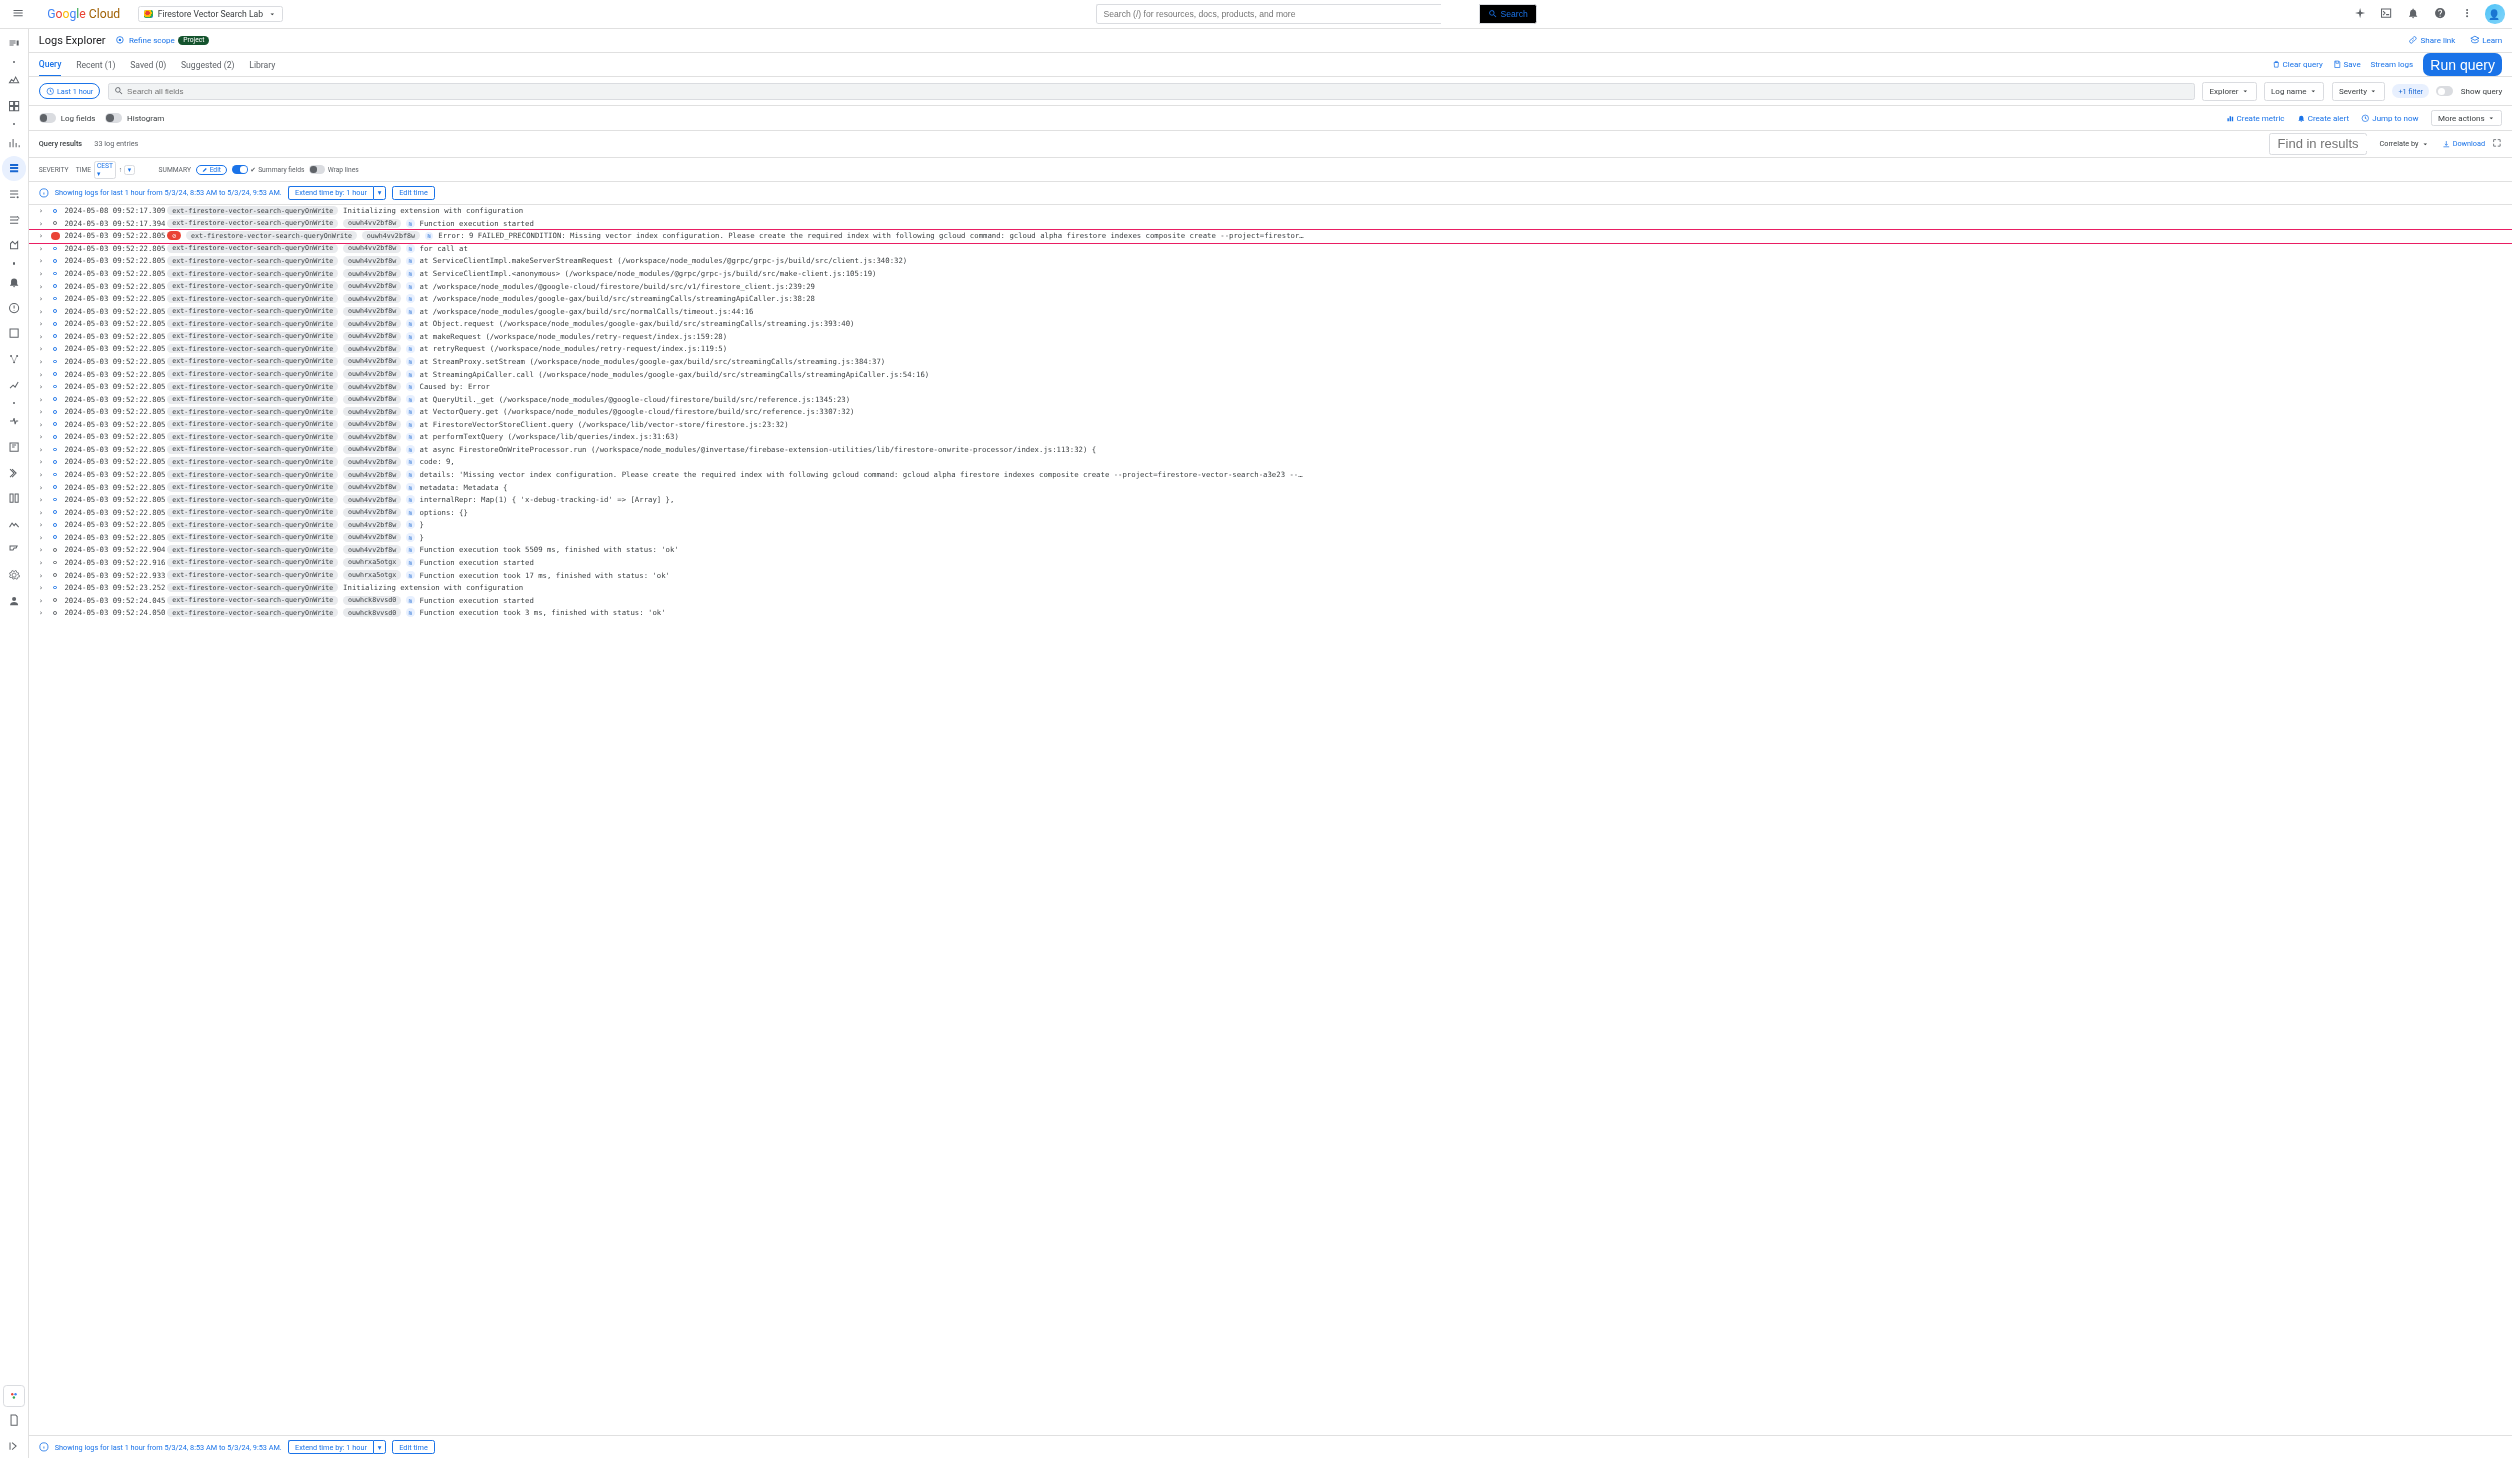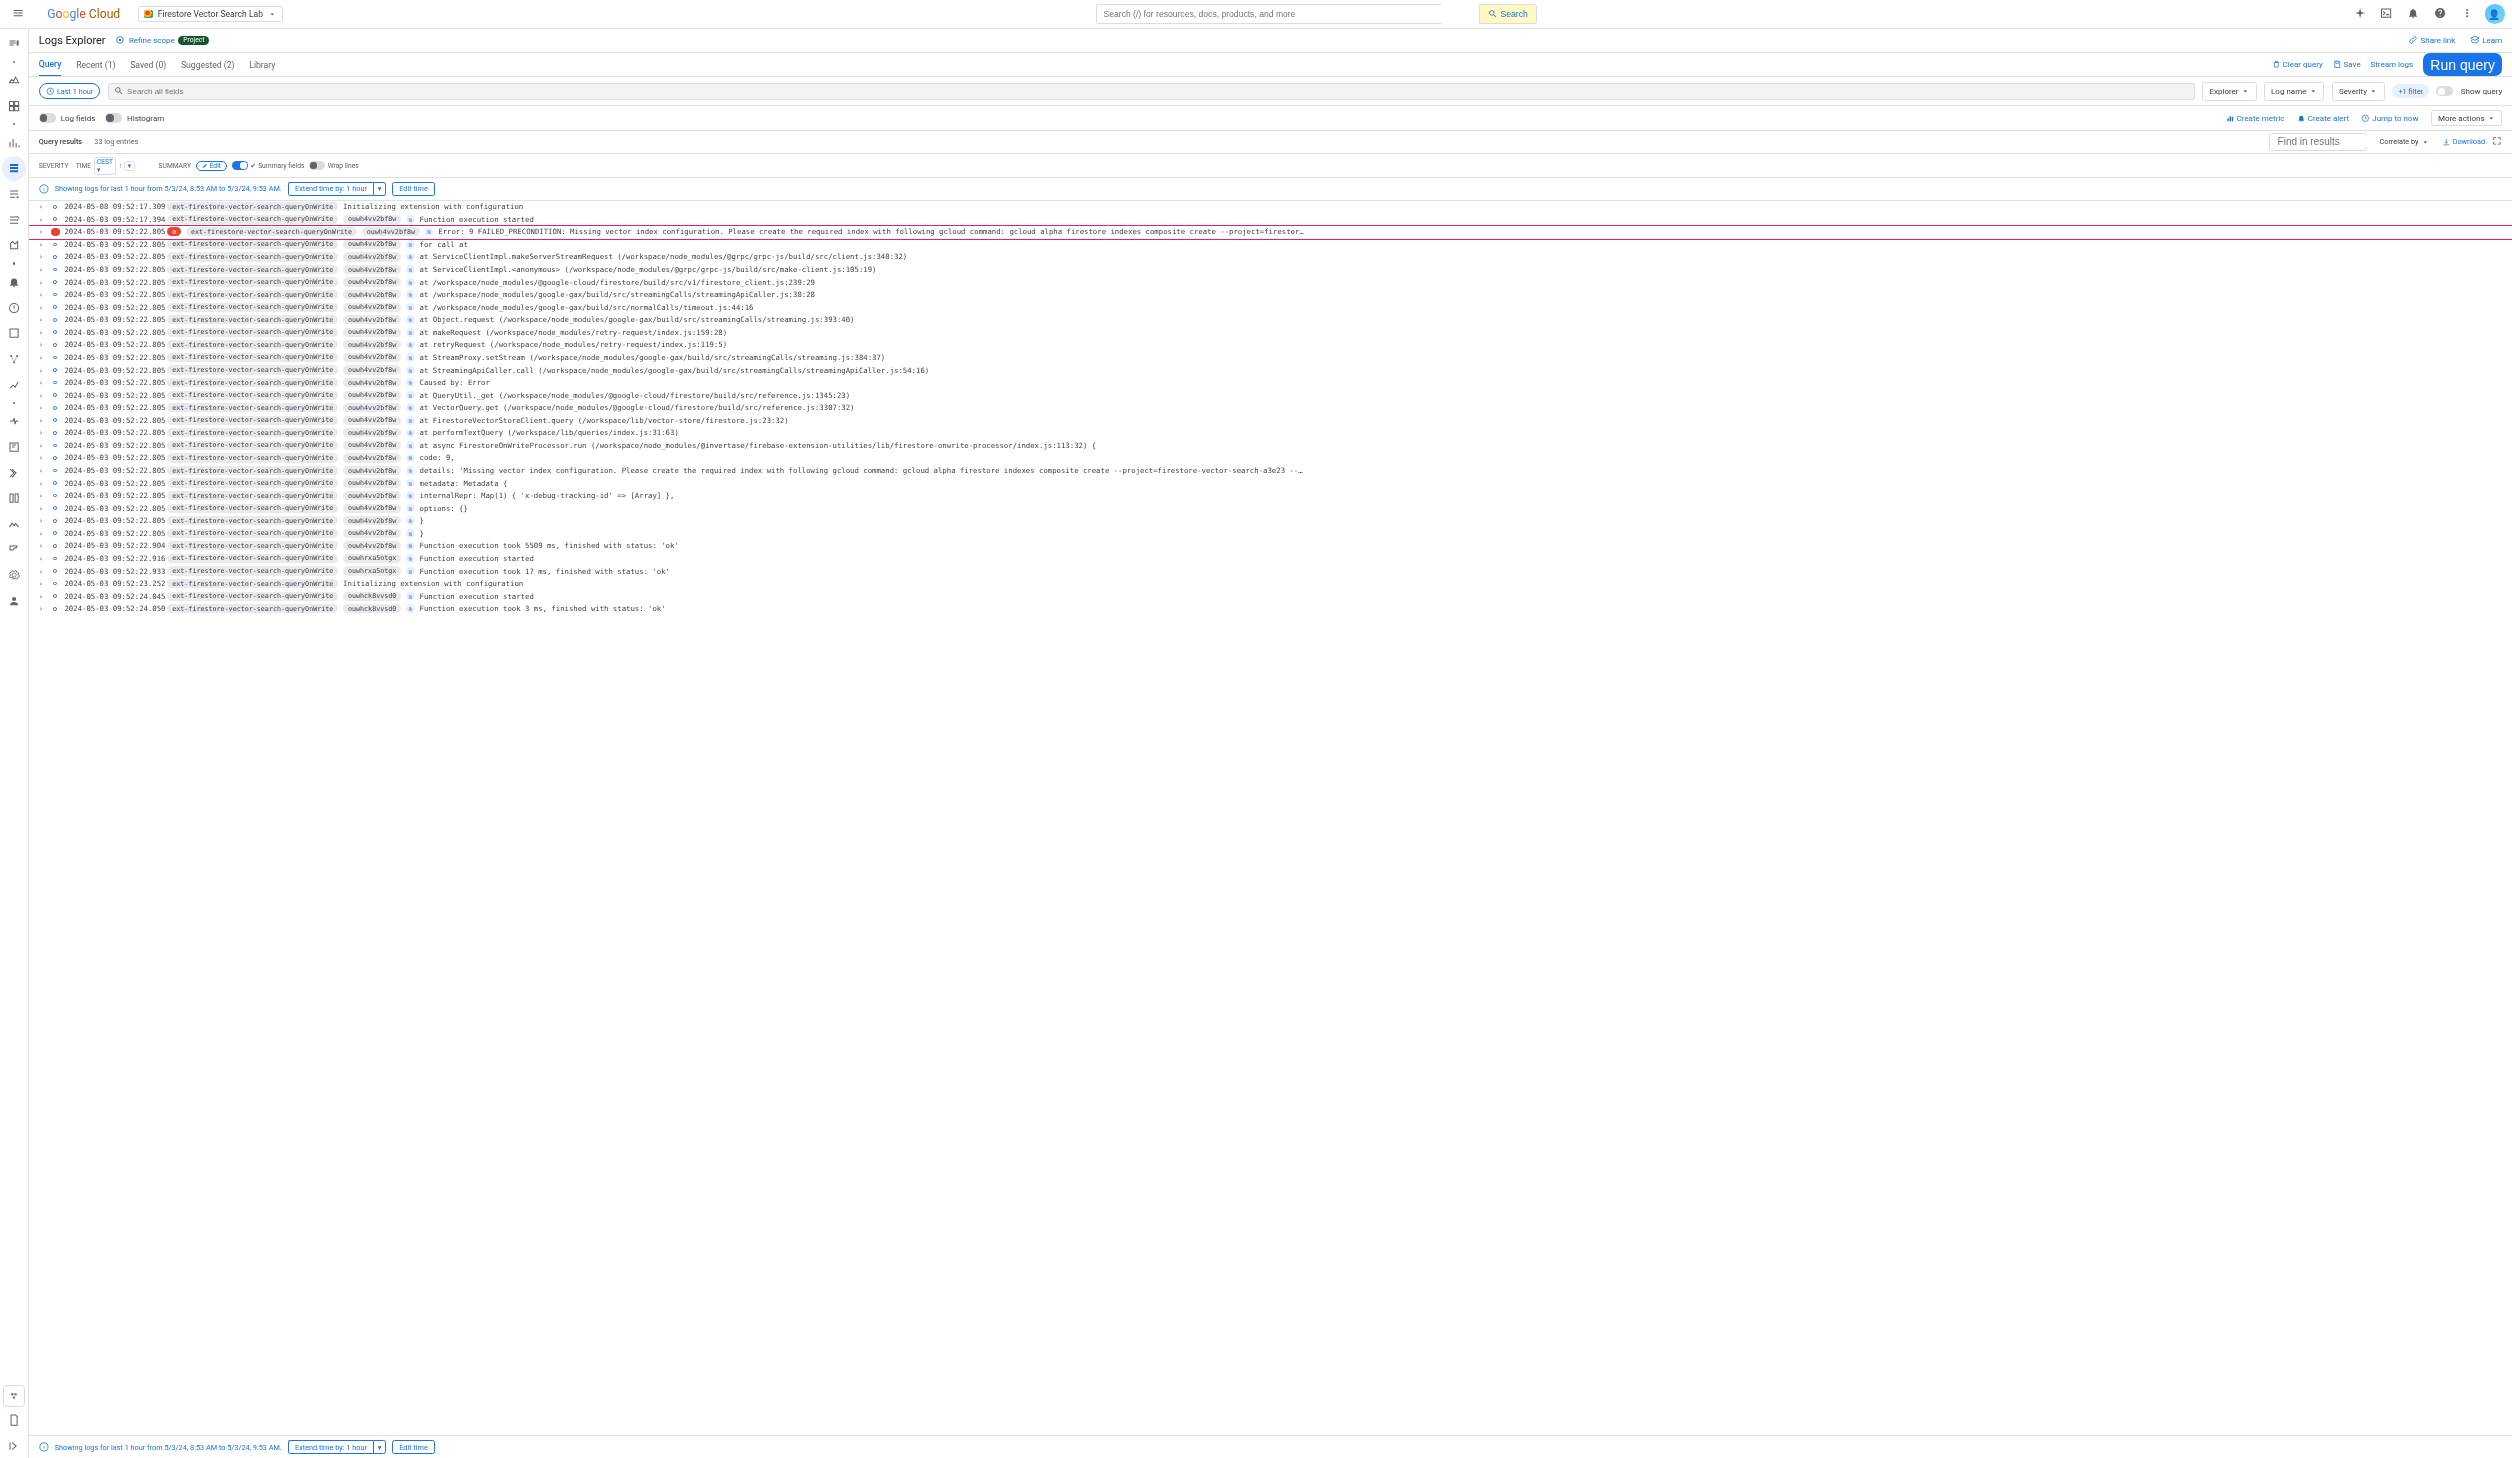--- a/index.html
+++ b/index.html
@@ -5,21 +5,21 @@
 * { box-sizing: border-box; margin: 0; padding: 0; }
 body { font-family: "Google Sans", Roboto, Arial, sans-serif; font-size: 8px; color: #3c4043; overflow: hidden; }
 .topbar { display: flex; align-items: center; height: 29px; padding: 0 7.3px; border-bottom: 0.6px solid #e0e0e0; gap: 18px; }
 .menu-icon { cursor: pointer; padding: 4.9px; color: #5f6368; }
 .logo { display: flex; align-items: center; font-size: 12.2px; color: #5f6368; }
 .logo .g1{color:#4285F4}.logo .g2{color:#EA4335}.logo .g3{color:#FBBC05}.logo .g4{color:#4285F4}.logo .g5{color:#34A853}.logo .g6{color:#EA4335}
 .project-picker { display: flex; align-items: center; gap: 4.9px; border: 0.6px solid #dadce0; border-radius: 2.4px; padding: 2.4px 4.9px; cursor: pointer; font-size: 8.6px; color: #3c4043; }
 .project-dot { width: 8.6px; height: 8.6px; background: radial-gradient(circle at 40% 40%, #ea4335 30%, #fbbc05 31% 55%, #34a853 56% 80%, #4285f4 81%); border-radius: 1.8px; }
 .searchbar { flex: 1; display: flex; max-width: 441px; margin: 0 auto; }
 .searchbar input { flex: 1; border: 0.6px solid #dadce0; border-right: none; border-radius: 2.4px 0 0 2.4px; padding: 3.7px 6.1px; font-size: 8.6px; }
-.searchbar button { border: 0.6px solid #dadce0; background: #fef9c3; color: #1a73e8; border-radius: 0 2.4px 2.4px 0; padding: 0 8.6px; cursor: pointer; display: flex; align-items: center; gap: 2.4px; font-size: 8.6px; font-weight: 500; margin-left: 38px; }
+.searchbar button { border: 0.6px solid #dadce0; background: #000000; color: #1a73e8; border-radius: 0 2.4px 2.4px 0; padding: 0 8.6px; cursor: pointer; display: flex; align-items: center; gap: 2.4px; font-size: 8.6px; font-weight: 500; margin-left: 38px; }
 .topbar-right { display: flex; align-items: center; gap: 9.8px; color: #5f6368; }
 .topbar-right .iconbtn { cursor: pointer; padding: 2.4px; }
 .avatar { width: 19.6px; height: 19.6px; border-radius: 50%; background: linear-gradient(135deg,#4fc3f7,#81d4fa); display:flex;align-items:center;justify-content:center;font-size:9.8px; }
 
 .main-wrap { display: flex; height: calc(100vh - 29px); }
 .leftnav { width: 29px; display:flex; flex-direction:column; align-items:center; padding-top:2.4px; border-right:0.6px solid #e0e0e0; gap:1.2px; color:#5f6368; }
 .leftnav .navicon { width:24.5px; height:24.5px; display:flex; align-items:center; justify-content:center; cursor:pointer; border-radius:50%; }
 .leftnav .navicon.active { background:#e8f0fe; color:#1967d2; }
 .leftnav .dot { width:2.4px;height:2.4px;background:#5f6368;border-radius:50%;margin:3.7px 0; }
 .leftnav .spacer { flex:1; }
@@ -54,21 +54,21 @@
 .fb-left { display:flex; align-items:center; gap:4.9px; }
 .fb-toggle { width:17px;height:9.8px;background:#dadce0;border-radius:6.1px;position:relative;cursor:pointer; }
 .fb-toggle::after { content:"";position:absolute;width:7.3px;height:7.3px;background:#5f6368;border-radius:50%;top:1.2px;left:1.2px; }
 .fb-right { margin-left:auto; display:flex; gap:12.2px; }
 .more-actions { border:0.6px solid #dadce0; padding:2.4px 6.1px; border-radius:2.4px; font-size:8px; cursor:pointer; }
 
 .resultsbar { display:flex; align-items:center; padding:2.4px 9.8px; border-bottom:0.6px solid #e0e0e0; font-size:7.3px; color:#5f6368; gap:12.2px; }
 .resultsbar b { color:#3c4043; font-weight:500; }
 .resultsbar-right { margin-left:auto; display:flex; gap:7.3px; align-items:center; }
 .findbox { border:0.6px solid #dadce0; border-radius:2.4px; padding:2.4px 4.9px; display:flex;align-items:center;gap:2.4px; width:98px; }
-.findbox input { border:none; flex:1; font-size:10px; }
+.findbox input { border:none; flex:1; font-size:13px; }
 
 .colheader { display:flex; align-items:center; padding:2.4px 9.8px; border-bottom:0.6px solid #e0e0e0; font-size:6.7px; color:#5f6368; gap:4.9px; }
 .colheader .sev { width:32px; }
 .colheader .time { width:44px; display:flex; gap:2.4px; align-items:center; }
 .colheader .tz { border:0.6px solid #dadce0; border-radius:2.4px; padding:0 2.4px; color:#1a73e8; cursor:pointer; }
 .colheader .summary { margin-left:34px; }
 .edit-pill { border:0.6px solid #1a73e8; color:#1a73e8; border-radius:6.1px; padding:0 4.9px; cursor:pointer; display:flex;align-items:center;gap:1.2px; font-size:6.7px; }
 .sumfields-toggle { display:flex; align-items:center; gap:2.4px; }
 .sw { width:16px;height:8.6px;background:#1a73e8;border-radius:4.9px;position:relative; }
 .sw::after { content:"";position:absolute;width:6.1px;height:6.1px;background:#fff;border-radius:50%;top:1.2px;right:1.2px; }

